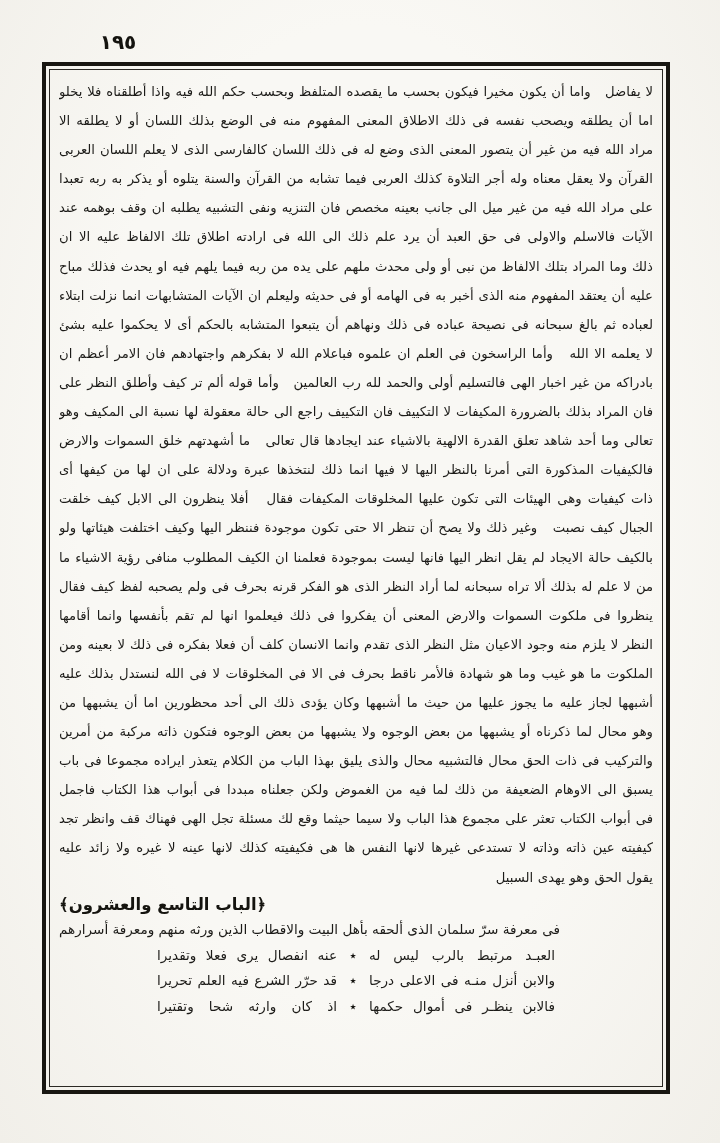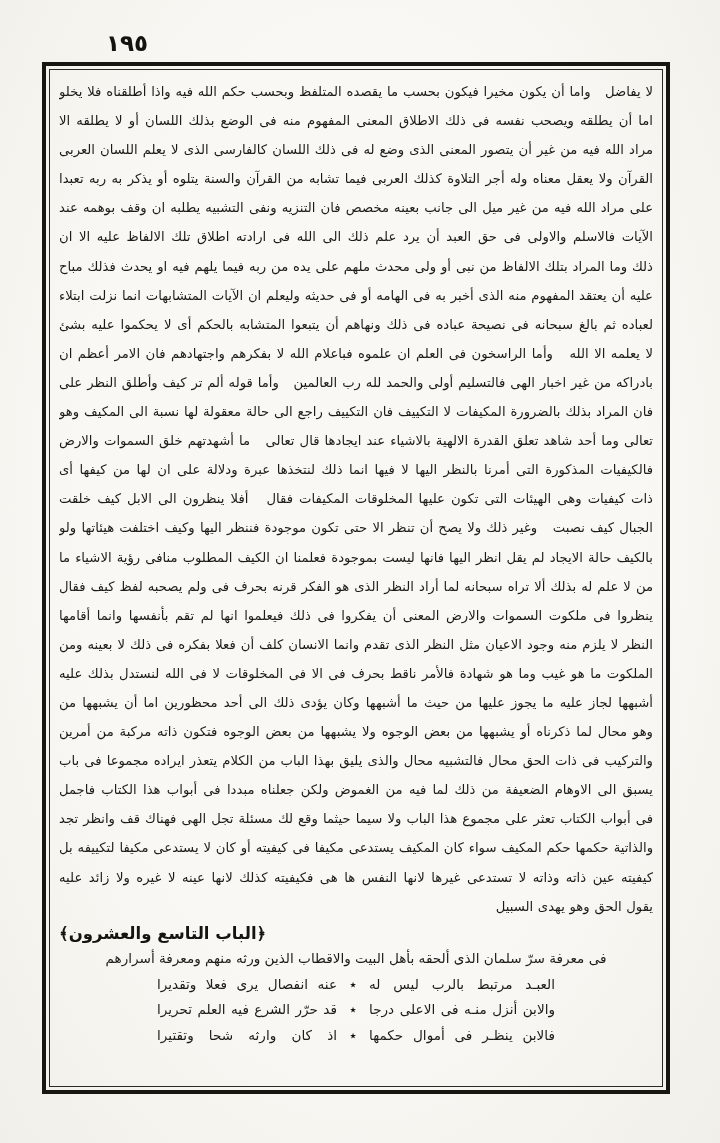--- a/index.html
+++ b/index.html
@@ -3,22 +3,22 @@
 <meta charset="utf-8">
 <style>
   html,body{margin:0;padding:0;background:#eceae5;}
   .scan-page{
     position:relative;width:720px;height:1143px;overflow:hidden;
     background:radial-gradient(ellipse at 50% 45%, #f9f8f4 55%, #f1efe9 100%);
     font-family:"DejaVu Sans", sans-serif;color:#1c1b18;
   }
   .page-number{
     position:absolute;top:30px;left:88px;width:60px;
-    font-size:23px;font-weight:bold;letter-spacing:2px;color:#14130f;
-    text-align:right;
+    font-size:20px;font-weight:bold;letter-spacing:2px;color:#14130f;
+    text-align:center;
   }
   .frame-outer{
     position:absolute;left:42px;top:62px;width:628px;height:1032px;
     box-sizing:border-box;border:4px solid #181611;padding:3px;
     background:transparent;
   }
   .frame-inner{
     box-sizing:border-box;width:100%;height:100%;
     border:1.6px solid #2b2924;padding:7px 9px 3px 9px;
   }
@@ -29,21 +29,21 @@
     word-spacing:0.5px;color:#1c1b18;
   }
   .tline.flush-right{
     text-align:center;text-align-last:right;padding-left:150px;
   }
   .chapter-heading{
     text-align:left;font-size:16.5px;font-weight:bold;
     line-height:25px;height:25px;overflow:hidden;color:#15140f;
   }
   .chapter-subtitle{
-    direction:rtl;text-align:center;font-size:13.6px;font-weight:500;
+    direction:rtl;text-align:left;font-size:13.6px;font-weight:500;
     line-height:25px;height:25px;overflow:hidden;
   }
   .poem{width:398px;margin:1px auto 0 auto;}
   .verse-row{
     display:flex;direction:rtl;justify-content:space-between;align-items:center;
     line-height:25.6px;height:25.6px;overflow:hidden;font-size:13.6px;font-weight:500;
   }
   .hemistich{display:inline-block;text-align:justify;text-align-last:justify;}
   .hemistich.first{width:186px;}
   .hemistich.second{width:180px;}
@@ -79,21 +79,20 @@
         <div class="tline">بالكيف حالة الايجاد لم يقل انظر اليها فانها ليست بموجودة فعلمنا ان الكيف المطلوب منافى رؤية الاشياء ما هو ما يتوهم</div>
         <div class="tline">من لا علم له بذلك ألا تراه سبحانه لما أراد النظر الذى هو الفكر قرنه بحرف فى ولم يصحبه لفظ كيف فقال تعالى أولم</div>
         <div class="tline">ينظروا فى ملكوت السموات والارض المعنى أن يفكروا فى ذلك فيعلموا انها لم تقم بأنفسها وانما أقامها غيرها وهذا</div>
         <div class="tline">النظر لا يلزم منه وجود الاعيان مثل النظر الذى تقدم وانما الانسان كلف أن فعلا بفكره فى ذلك لا بعينه ومن</div>
         <div class="tline">الملكوت ما هو غيب وما هو شهادة فالأمر ناقط بحرف فى الا فى المخلوقات لا فى الله لنستدل بذلك عليه انه لا يشبهها اذ لو</div>
         <div class="tline">أشبهها لجاز عليه ما يجوز عليها من حيث ما أشبهها وكان يؤدى ذلك الى أحد محظورين اما أن يشبهها من جميع الوجوه</div>
         <div class="tline">وهو محال لما ذكرناه أو يشبهها من بعض الوجوه ولا يشبهها من بعض الوجوه فتكون ذاته مركبة من أمرين</div>
         <div class="tline">والتركيب فى ذات الحق محال فالتشبيه محال والذى يليق بهذا الباب من الكلام يتعذر ايراده مجموعا فى باب واحد لما</div>
         <div class="tline">يسبق الى الاوهام الضعيفة من ذلك لما فيه من الغموض ولكن جعلناه مبددا فى أبواب هذا الكتاب فاجمل بالك منه</div>
         <div class="tline">فى أبواب الكتاب تعثر على مجموع هذا الباب ولا سيما حيثما وقع لك مسئلة تجل الهى فهناك قف وانظر تجد ما ذكرته لك</div>
-        <div class="tline">والذاتية حكمها حكم المكيف سواء كان المكيف يستدعى مكيفا فى كيفيته أو كان لا يستدعى مكيفا لتكييفه بل</div>
         <div class="tline">كيفيته عين ذاته وذاته لا تستدعى غيرها لانها النفس ها هى فكيفيته كذلك لانها عينه لا غيره ولا زائد عليه فافهم والله</div>
         <div class="tline flush-right">يقول الحق وهو يهدى السبيل</div>
 
         <div class="chapter-heading">﴿الباب التاسع والعشرون﴾</div>
         <div class="chapter-subtitle">فى معرفة سرّ سلمان الذى ألحقه بأهل البيت والاقطاب الذين ورثه منهم ومعرفة أسرارهم</div>
 
         <div class="poem">
           <div class="verse-row">
             <span class="hemistich first">العبـد مرتبط بالرب ليس له</span>
             <span class="verse-separator">٭</span>

